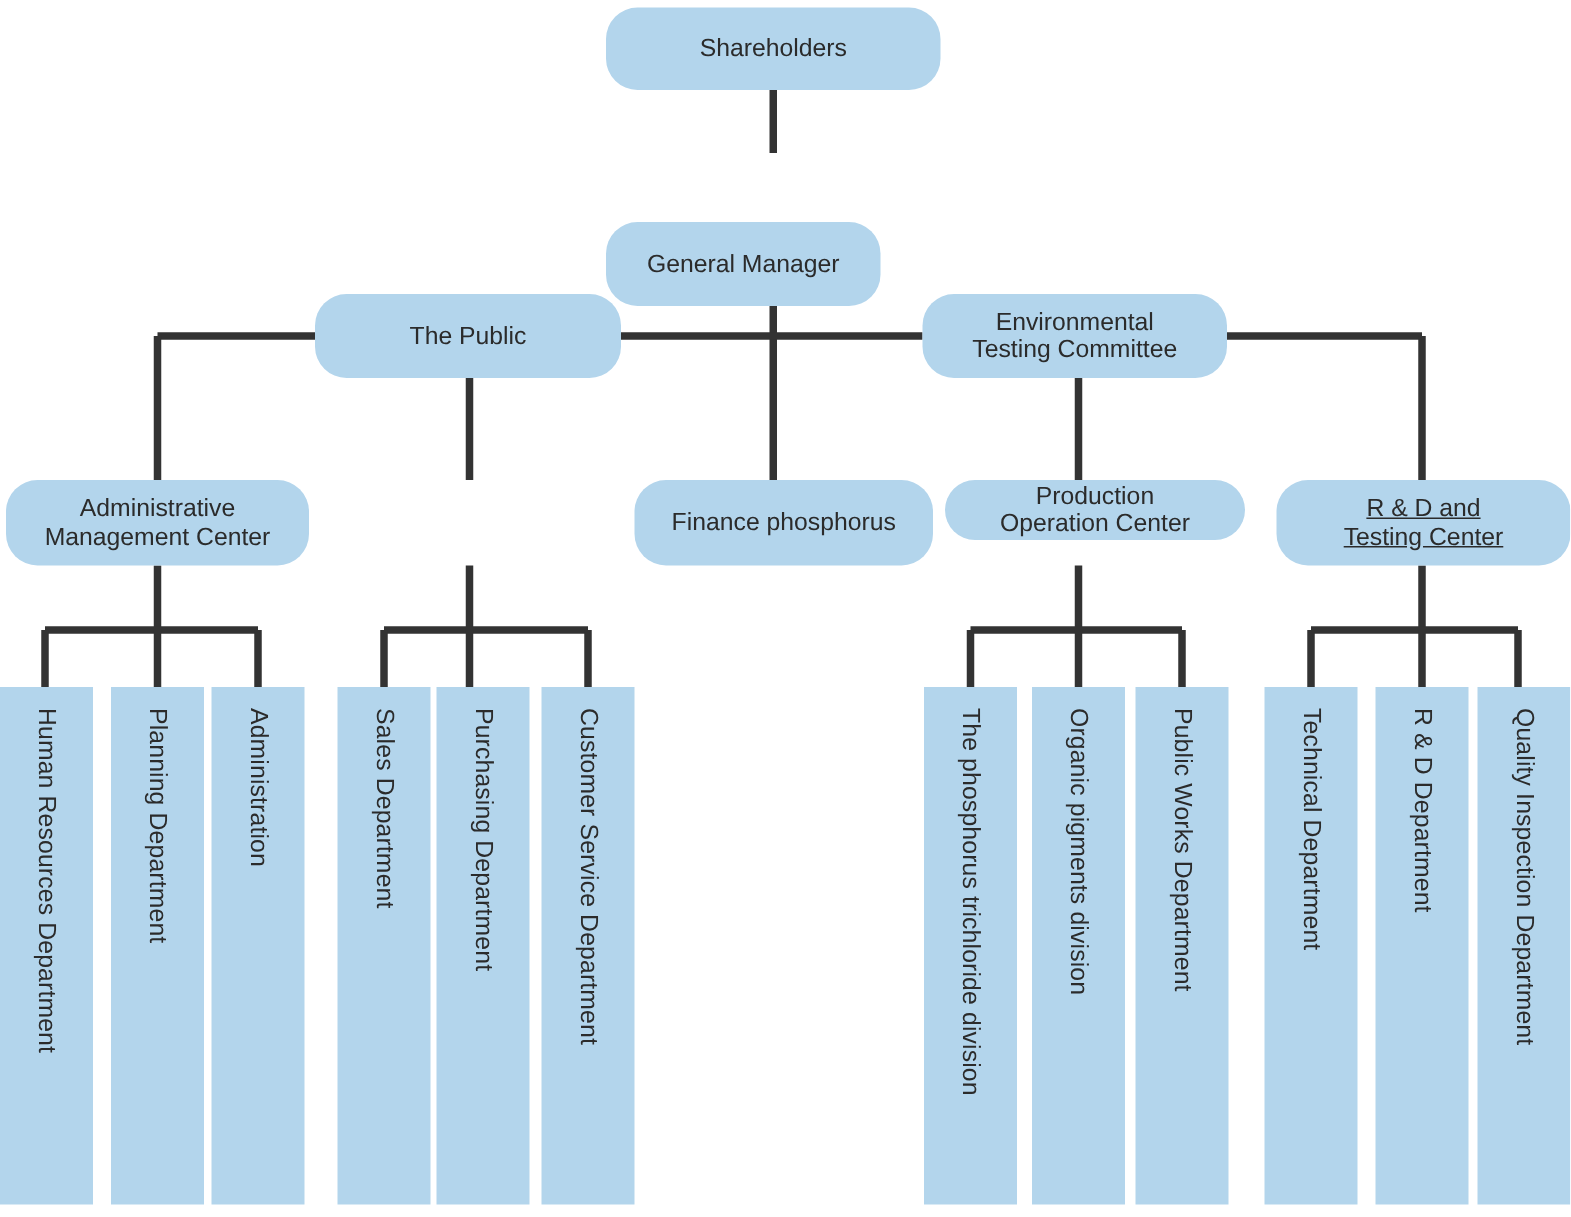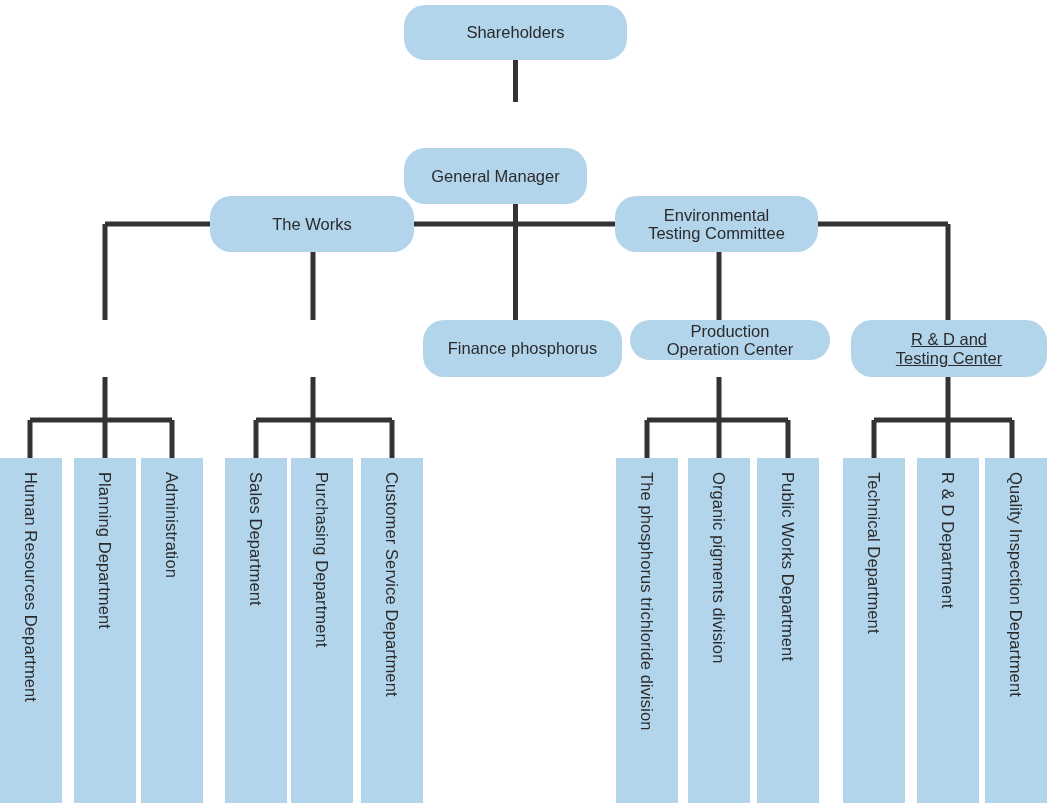--- a/index.html
+++ b/index.html
@@ -98,24 +98,26 @@
       <path d="M874,420 L874,458"></path>
       <path d="M948,420 L948,458"></path>
       <path d="M1012,420 L1012,458"></path>
     </g>
   </svg>
 
   <div class="node horizontal" style="left:404px; top:5px; width:223px; height:55px;">Shareholders</div>
 
   <div class="node horizontal" style="left:404px; top:102px; width:183px; height:56px;margin-top:46px;">General Manager</div>
 
-  <div class="node horizontal" style="left:210px; top:196px; width:204px; height:56px;">The Works</div>
+  <div class="node horizontal" style="left:210px; top:196px; width:204px; height:56px;">The Public</div>
   <div class="node horizontal" style="left:615px; top:196px; width:203px; height:56px;">Environmental
 Testing Committee</div>
 
+  <div class="node horizontal" style="left:4px; top:320px; width:202px; height:57px;">Administrative
+Management Center</div>
   <div class="node horizontal" style="left:423px; top:320px; width:199px; height:57px;">Finance phosphorus</div>
   <div class="node horizontal" style="left:630px; top:320px; width:200px; height:40px;">Production
 Operation Center</div>
   <div class="node horizontal" style="left:851px; top:320px; width:196px; height:57px;text-decoration:underline;">R &amp; D and
 Testing Center</div>
 
   <div class="node vertical" style="left:0px; top:458px; width:62px; height:345px;">Human Resources Department</div>
   <div class="node vertical" style="left:74px; top:458px; width:62px; height:345px;">Planning Department</div>
   <div class="node vertical" style="left:141px; top:458px; width:62px; height:345px;">Administration</div>
 

